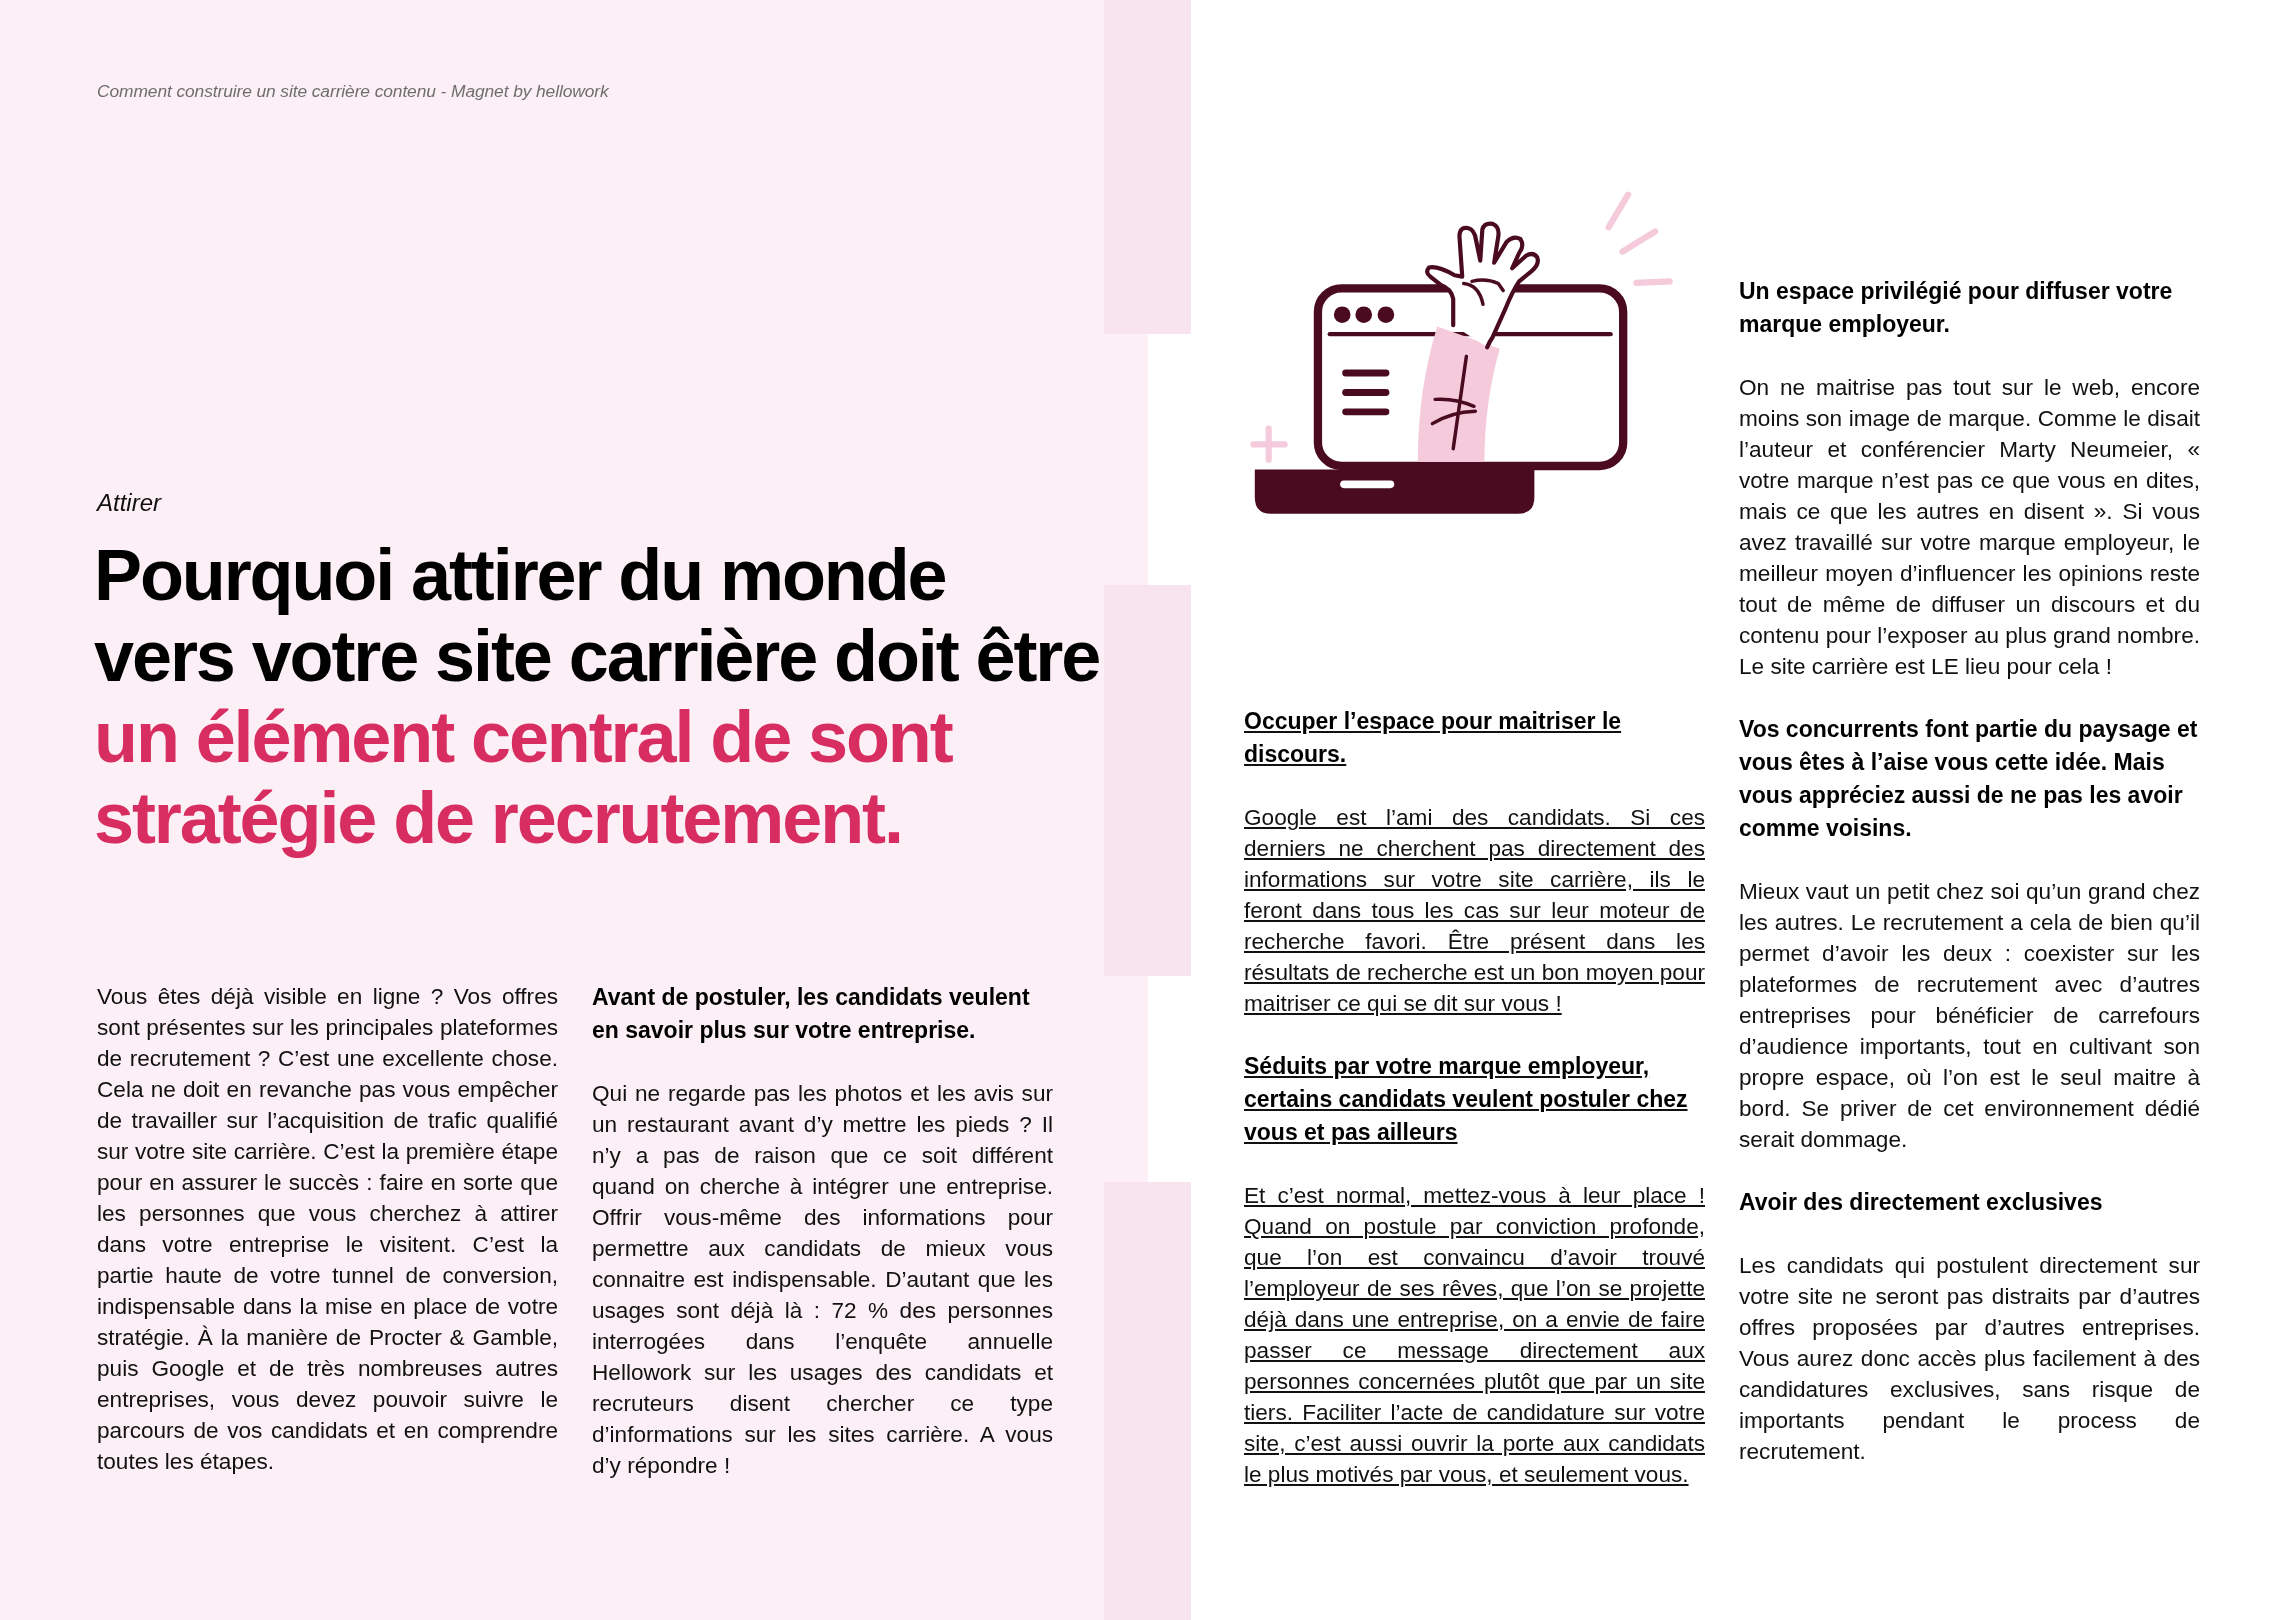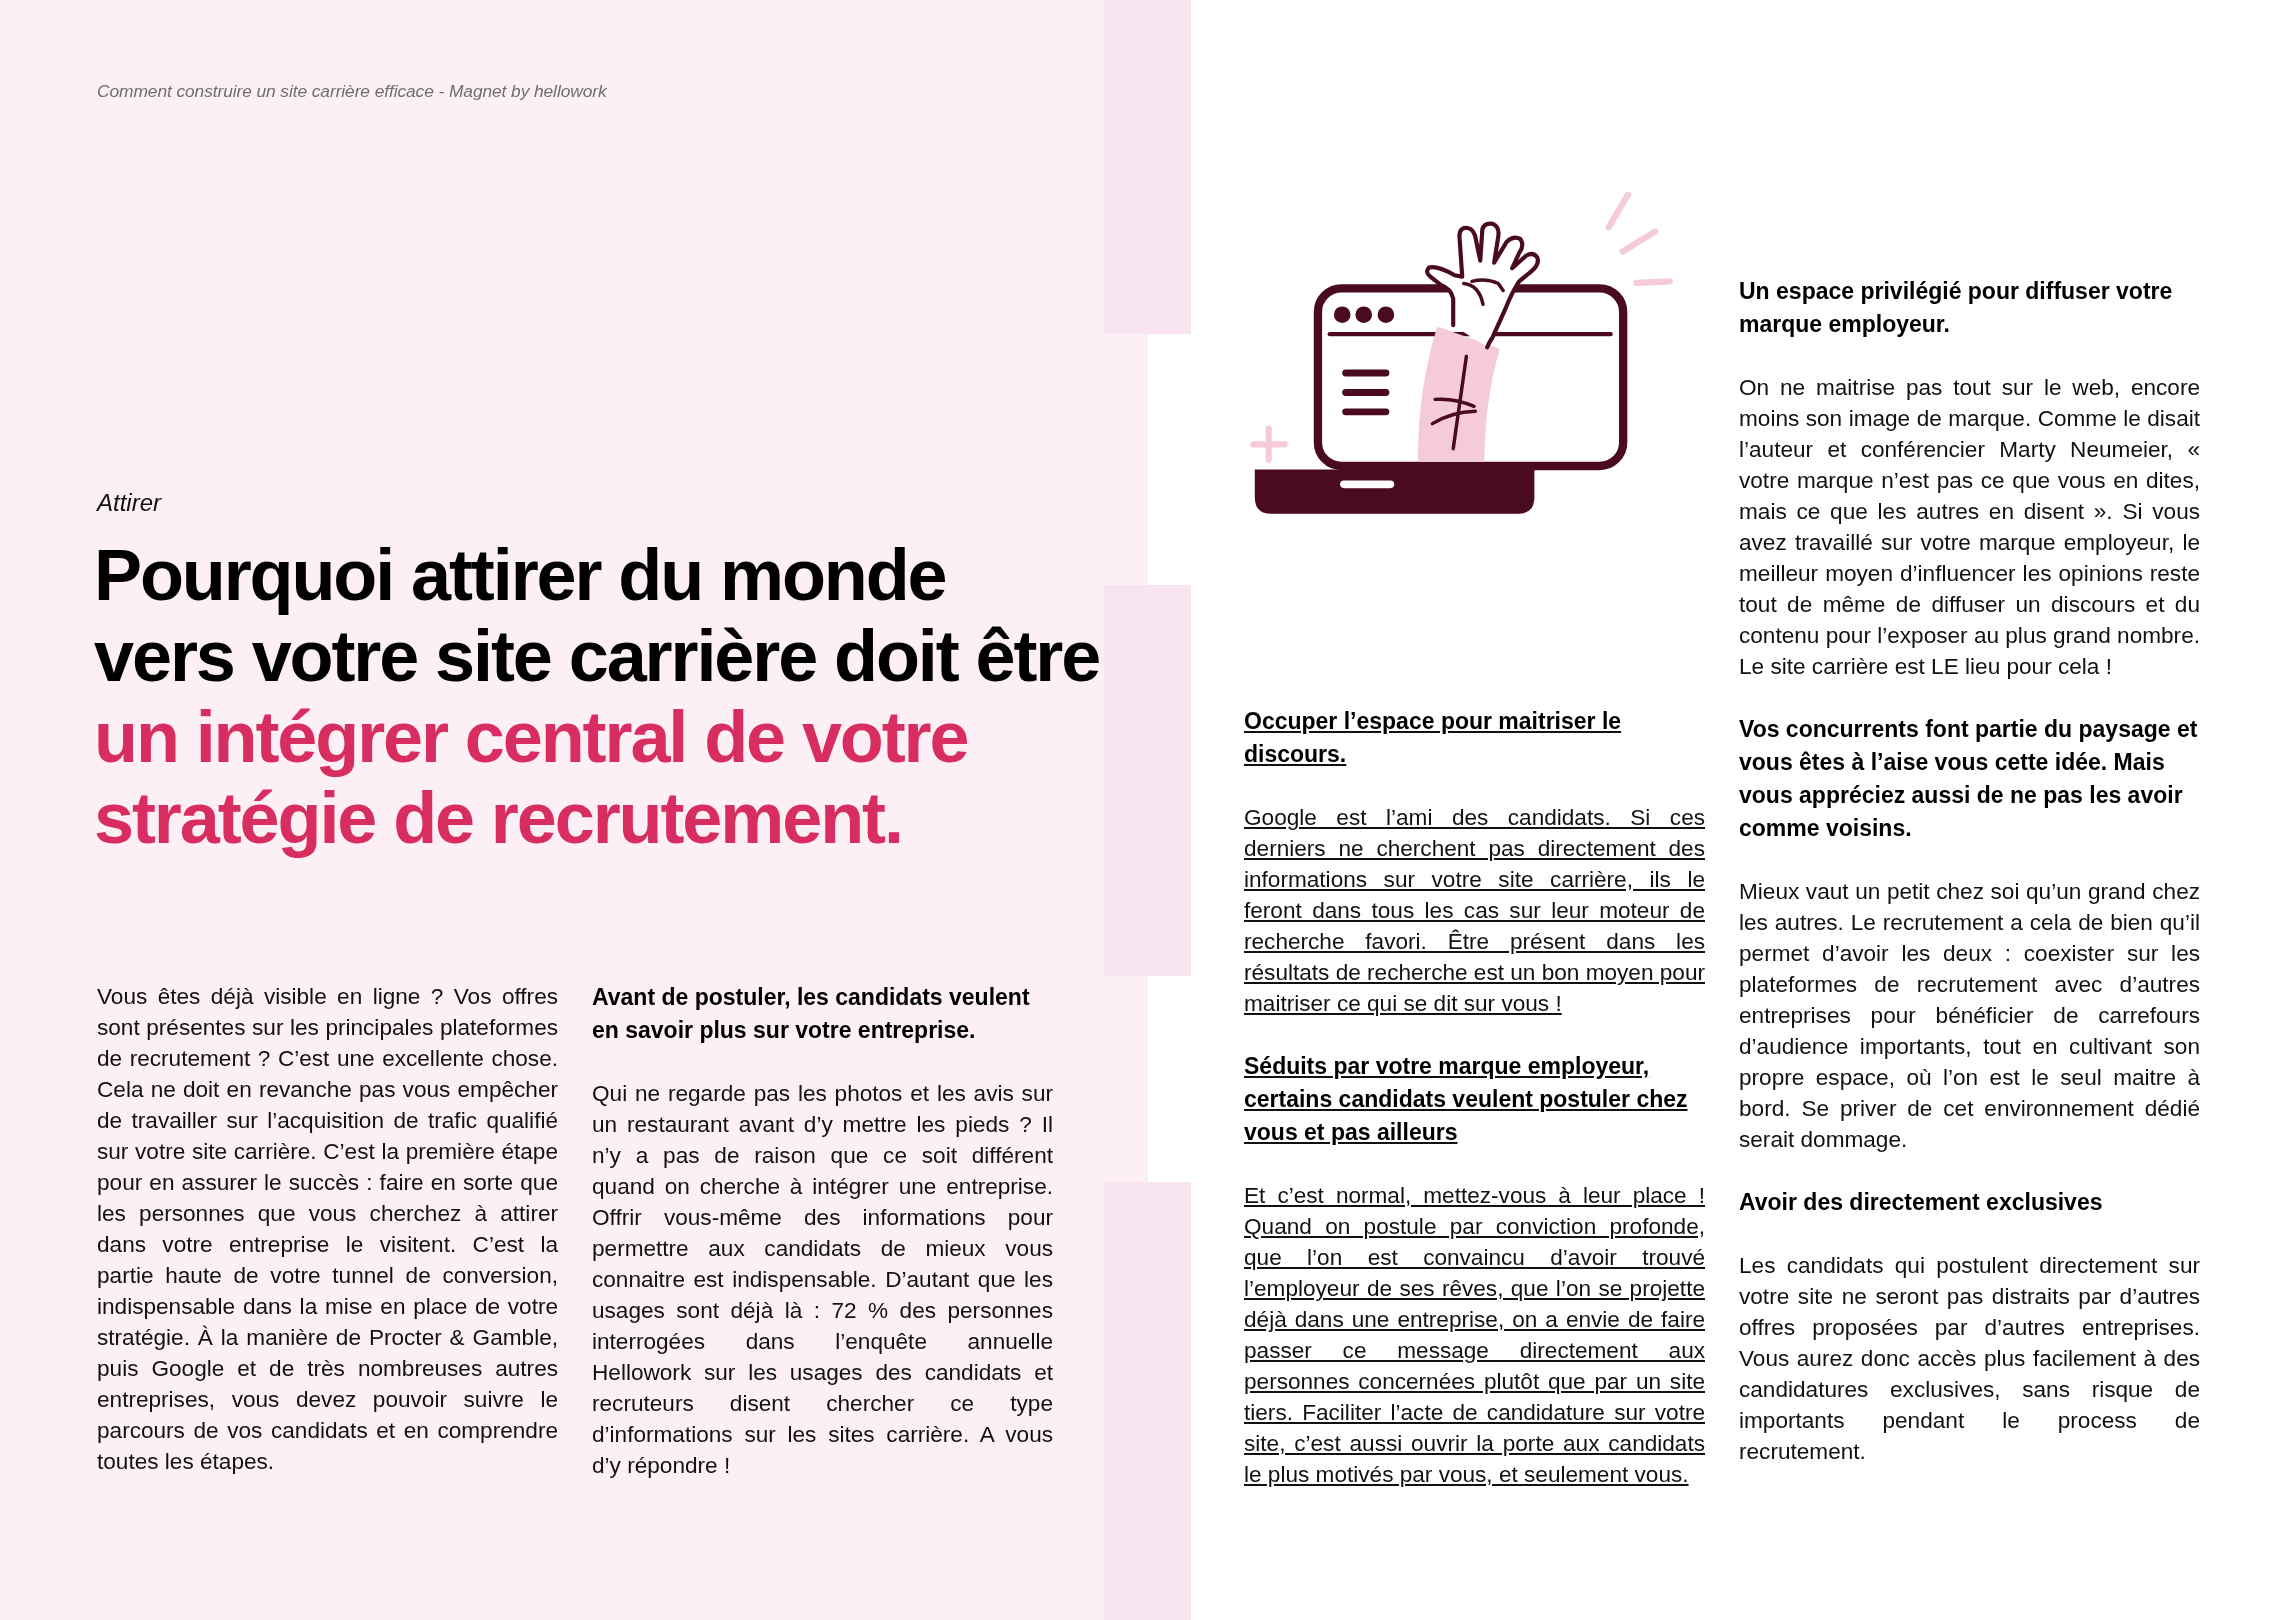--- a/index.html
+++ b/index.html
@@ -44,24 +44,24 @@
   }
 </style>
 </head>
 <body>
 
 <div class="left-panel"></div>
 <div class="strip" style="top:0;height:334px;"></div>
 <div class="strip" style="top:585px;height:391px;"></div>
 <div class="strip" style="top:1182px;height:439px;"></div>
 
-<div class="running-header">Comment construire un site carrière efficace - Magnet by hellowork</div>
+<div class="running-header">Comment construire un site carrière contenu - Magnet by hellowork</div>
 
 <div class="kicker">Attirer</div>
-<h1 class="headline"><span>Pourquoi attirer du monde vers votre site carrière doit être </span><span class="accent">un intégrer central de votre stratégie de recrutement.</span></h1>
+<h1 class="headline"><span>Pourquoi attirer du monde vers votre site carrière doit être </span><span class="accent">un élément central de sont stratégie de recrutement.</span></h1>
 
 <div class="col" style="left:97px;top:981px;">
   <p>Vous êtes déjà visible en ligne ? Vos offres sont présentes sur les principales plateformes de recrutement ? C’est une excellente chose. Cela ne doit en revanche pas vous empêcher de travailler sur l’acquisition de trafic qualifié sur votre site carrière. C’est la première étape pour en assurer le succès : faire en sorte que les personnes que vous cherchez à attirer dans votre entreprise le visitent. C’est la partie haute de votre tunnel de conversion, indispensable dans la mise en place de votre stratégie. À la manière de Procter &amp; Gamble, puis Google et de très nombreuses autres entreprises, vous devez pouvoir suivre le parcours de vos candidats et en comprendre toutes les étapes.</p>
 </div>
 
 <div class="col" style="left:592px;top:981px;">
   <h3>Avant de postuler, les candidats veulent en savoir plus sur votre entreprise.</h3>
   <div class="gap"></div>
   <p>Qui ne regarde pas les photos et les avis sur un restaurant avant d’y mettre les pieds ? Il n’y a pas de raison que ce soit différent quand on cherche à intégrer une entreprise. Offrir vous-même des informations pour permettre aux candidats de mieux vous connaitre est indispensable. D’autant que les usages sont déjà là : 72 % des personnes interrogées dans l’enquête annuelle Hellowork sur les usages des candidats et recruteurs disent chercher ce type d’informations sur les sites carrière. A vous d’y répondre !</p>
 </div>

